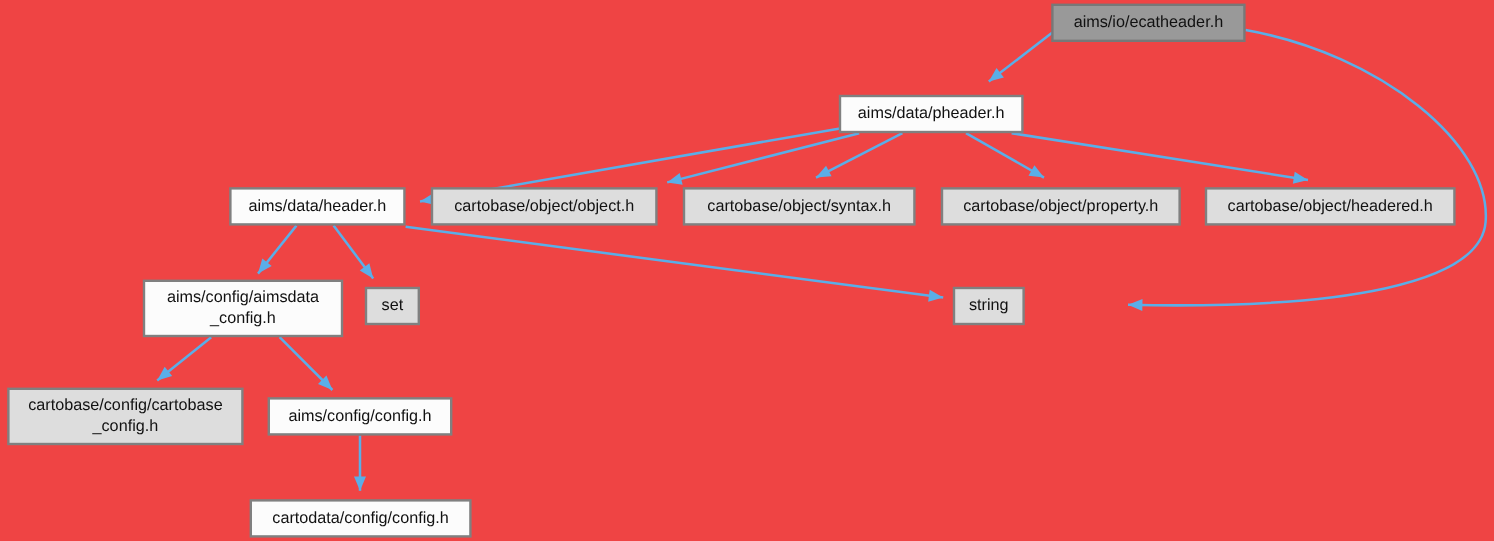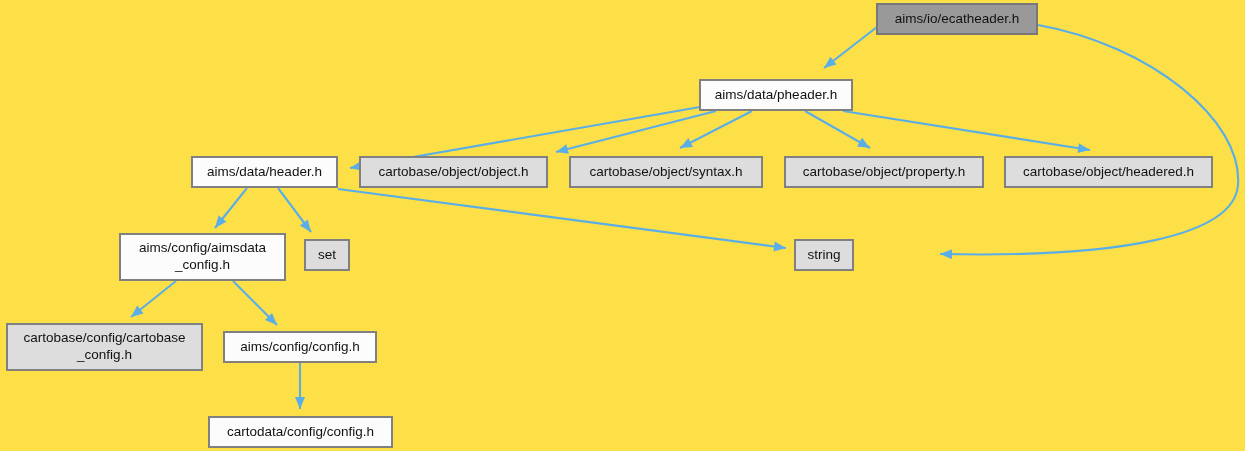--- a/index.html
+++ b/index.html
@@ -8,21 +8,21 @@
     padding: 0;
     background: #000000;
   }
   body {
     font-family: "Liberation Sans", sans-serif;
   }
   #graph-root {
     position: relative;
     width: 1245px;
     height: 451px;
-    background: #fde047;
+    background: #ef4444;
     overflow: hidden;
   }
   svg.graph-canvas {
     position: absolute;
     left: 0;
     top: 0;
     width: 1245px;
     height: 451px;
     display: block;
   }

